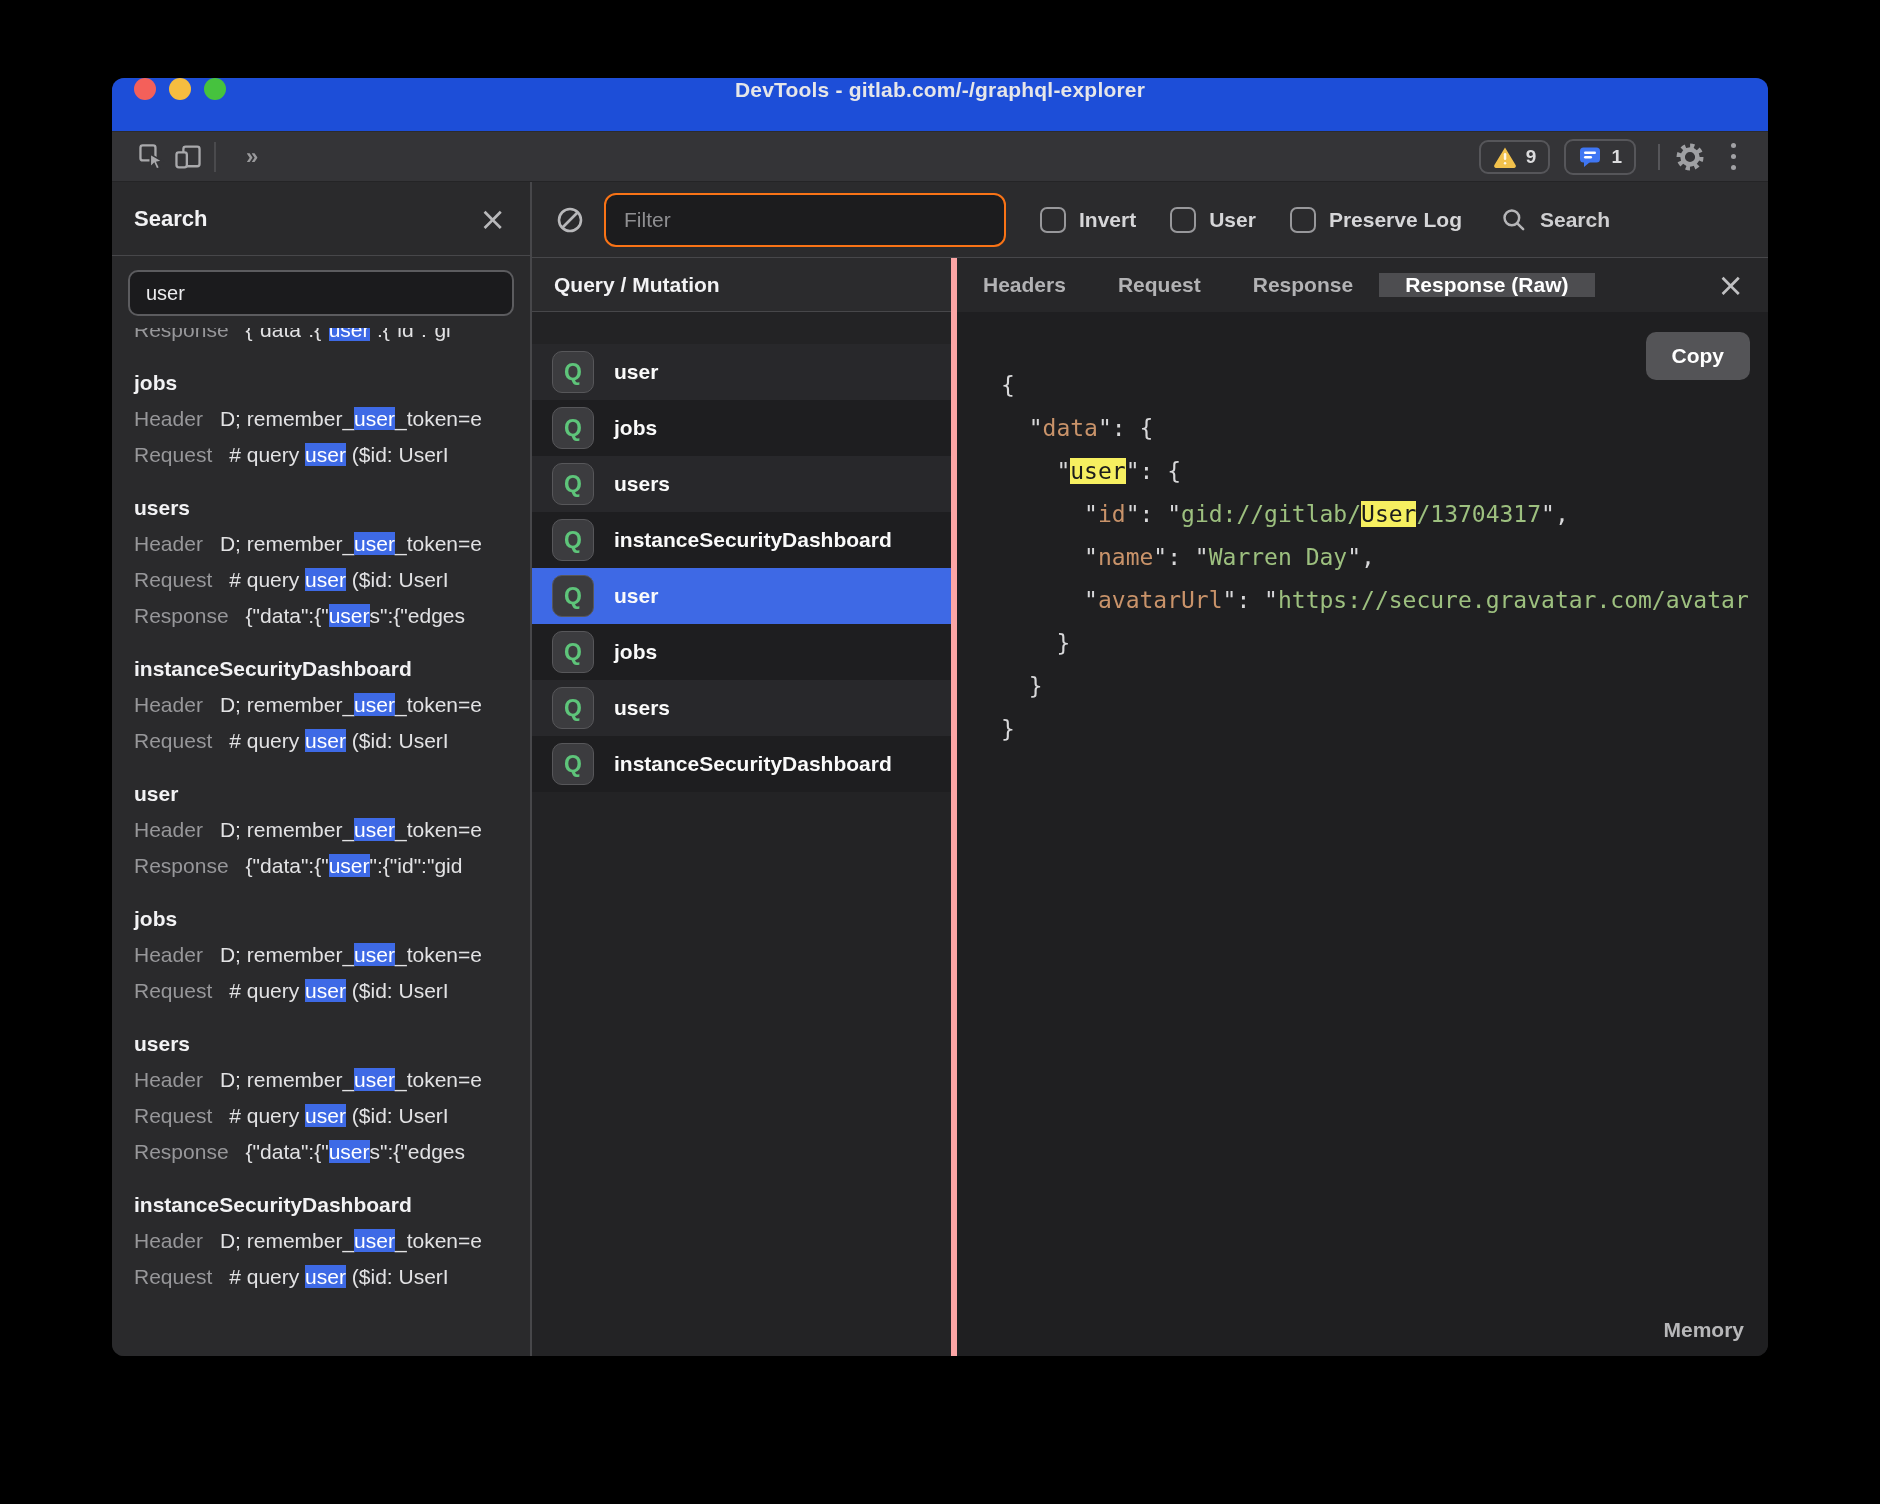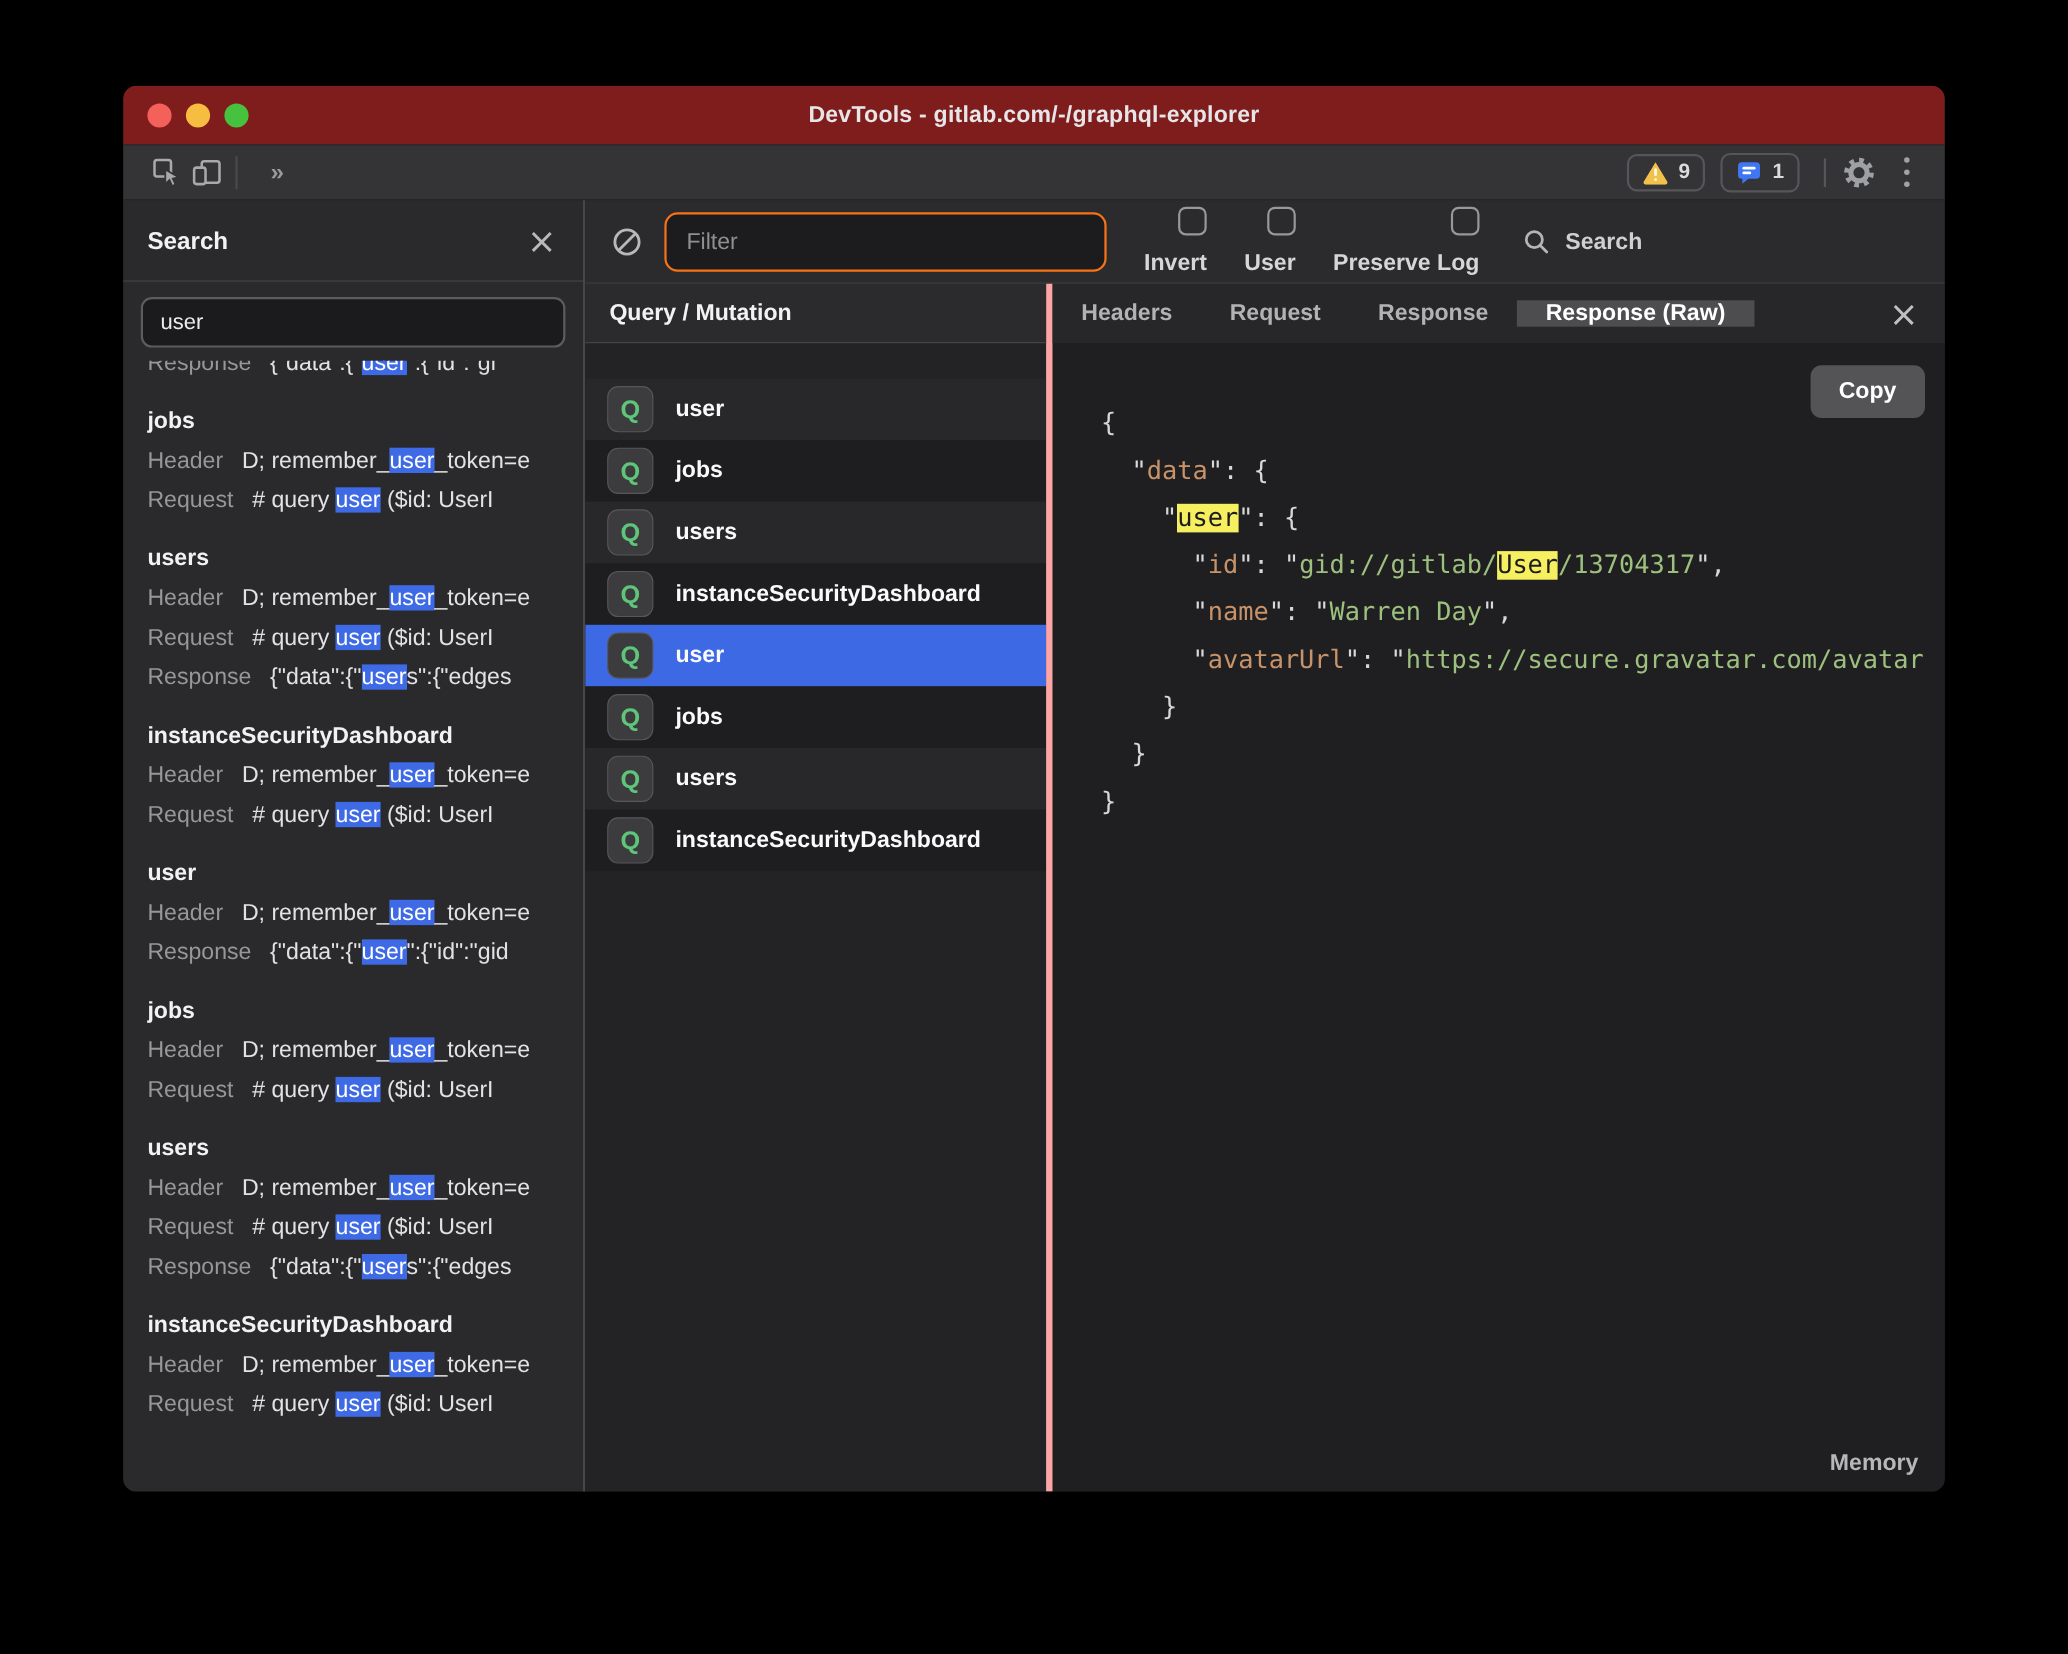--- a/index.html
+++ b/index.html
@@ -4,21 +4,21 @@
 <style>
   html,body { margin:0; padding:0; background:#000; }
   body { width:1880px; height:1504px; position:relative; overflow:hidden;
          font-family:"Liberation Sans", sans-serif; -webkit-font-smoothing:antialiased; }
 
   .window { position:absolute; left:112px; top:78px; width:1656px; height:1278px;
             background:#232325; border-radius:12px; overflow:hidden;
             box-shadow:0 30px 90px rgba(0,0,0,.85); }
 
   
-  .titlebar { height:54px; background:#7f1d1d; position:relative; display:flex; align-items:center;
+  .titlebar { height:54px; background:#1d4ed8; position:relative; display:flex; 
               border-bottom:1px solid #2b2b2d; box-sizing:border-box; }
   .traffic { display:flex; gap:13px; padding-left:22px; z-index:2; }
   .light { width:22px; height:22px; border-radius:50%; }
   .light.red { background:#f4605a; } .light.yellow { background:#f6bd40; } .light.green { background:#46c23e; }
   .win-title { position:absolute; left:0; right:0; text-align:center; font-size:21px; font-weight:600;
                color:#e6e6e8; letter-spacing:.2px; }
 
   
   .toolbar { height:50px; background:#343437; display:flex; align-items:center;
              padding:0 20px 0 22px; border-bottom:1px solid #242426; box-sizing:border-box; }
@@ -57,21 +57,21 @@
 
   
   .main { flex:1; min-width:0; display:flex; flex-direction:column; }
   .filter-row { height:76px; flex:none; background:#2b2b2d; border-bottom:1px solid #47474a;
                 display:flex; align-items:center; padding:0 24px 0 20px; box-sizing:border-box; }
   .filter-input { width:402px; height:54px; margin-left:16px; border-radius:12px; border:2px solid #f97316;
                   background:#1c1c1e; color:#ececee; font-size:21px; padding:0 18px; box-sizing:border-box;
                   font-family:inherit; outline:none; flex:none; }
   .filter-input::placeholder { color:#8f8f92; }
   .cb-row { display:flex; align-items:center; }
-  .cb-group { display:flex; align-items:flex-end; gap:13px; margin-left:34px;flex-direction:column; }
+  .cb-group { display:flex; align-items:center; gap:13px; margin-left:34px; }
   .checkbox { width:26px; height:26px; border:2.5px solid #98989b; border-radius:7px; box-sizing:border-box; flex:none; }
   .cb-label { font-size:21px; font-weight:600; color:#d6d6d8; white-space:nowrap; }
   .search-group { display:flex; align-items:center; gap:12px; margin-left:38px; }
   .search-label { font-size:21px; font-weight:600; color:#cfcfd1; }
 
   .cols { flex:1; min-height:0; display:flex; }
   .query-col { width:425px; flex:none; background:#232325; border-right:6px solid #fca5a5;
                box-sizing:border-box; display:flex; flex-direction:column;gap:32px; }
   .q-head { height:54px; flex:none; display:flex; align-items:center; padding-left:22px; font-size:21px;
             font-weight:700; color:#f2f2f4; background:#2b2b2d; border-bottom:1px solid #47474a; box-sizing:border-box; }

